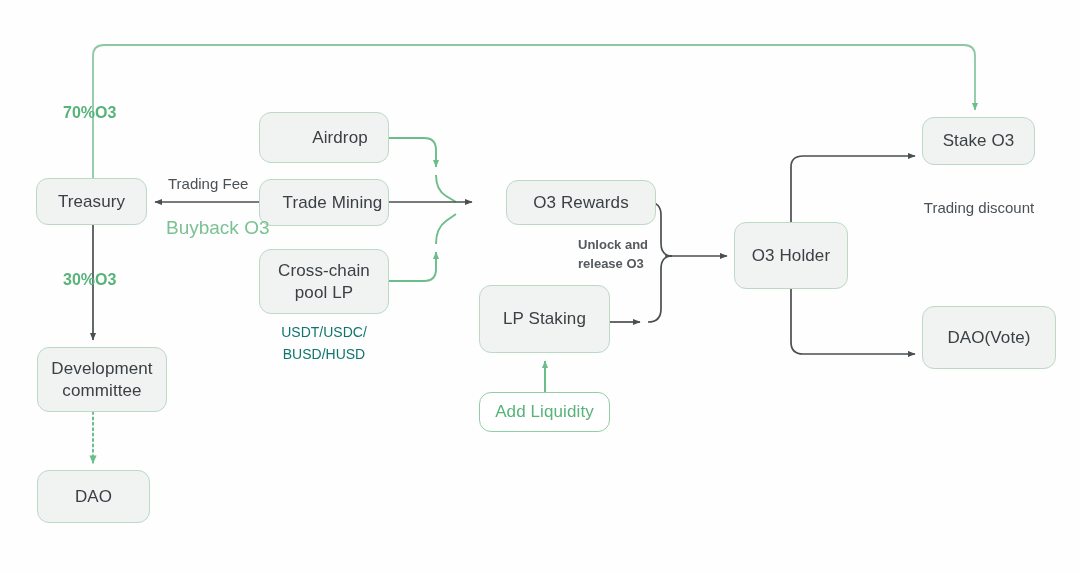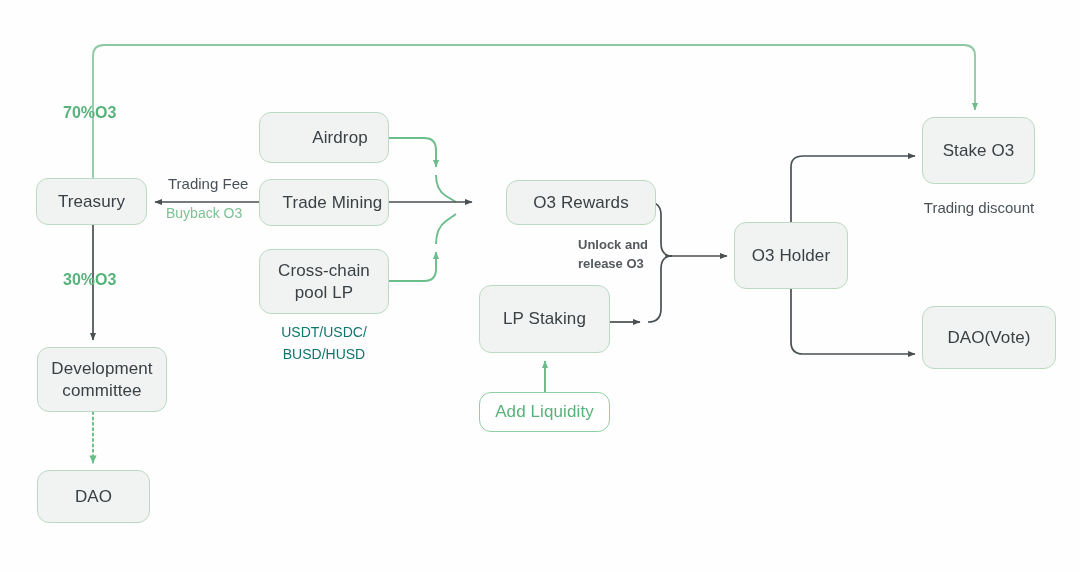--- a/index.html
+++ b/index.html
@@ -142,31 +142,31 @@
 pool LP</div>
 
   <div class="node-box" style="left:506px;top:180px;width:150px;height:45px;">O3 Rewards</div>
 
   <div class="node-box" style="left:479px;top:285px;width:131px;height:68px;">LP Staking</div>
 
   <div class="node-box accent" style="left:479px;top:392px;width:131px;height:40px;">Add Liquidity</div>
 
   <div class="node-box" style="left:734px;top:222px;width:114px;height:67px;">O3 Holder</div>
 
-  <div class="node-box" style="left:922px;top:117px;width:113px;height:67px;">Stake O3</div>
+  <div class="node-box" style="left:922px;top:117px;width:113px;height:48px;">Stake O3</div>
 
   <div class="node-box" style="left:922px;top:306px;width:134px;height:63px;">DAO(Vote)</div>
 
   <div class="free-label green" style="left:63px;top:103px;font-size:16px;">70%O3</div>
 
   <div class="free-label green" style="left:63px;top:270px;font-size:16px;">30%O3</div>
 
   <div class="free-label dark" style="left:168px;top:174px;">Trading Fee</div>
 
-  <div class="free-label green-light" style="left:166px;top:204px;font-size:14px;">Buyback O3</div>
+  <div class="free-label green-light" style="left:166px;top:216px;font-size:19px;">Buyback O3</div>
 
   <div class="free-label muted" style="left:258px;top:322px;width:132px;line-height:1.55;">USDT/USDC/
 BUSD/HUSD</div>
 
   <div class="free-label dark-sm" style="left:578px;top:236px;width:86px;line-height:1.45;">Unlock and
 release O3</div>
 
   <div class="free-label dark" style="left:916px;top:198px;width:126px;text-align:center;">Trading discount</div>
 
 </div>

